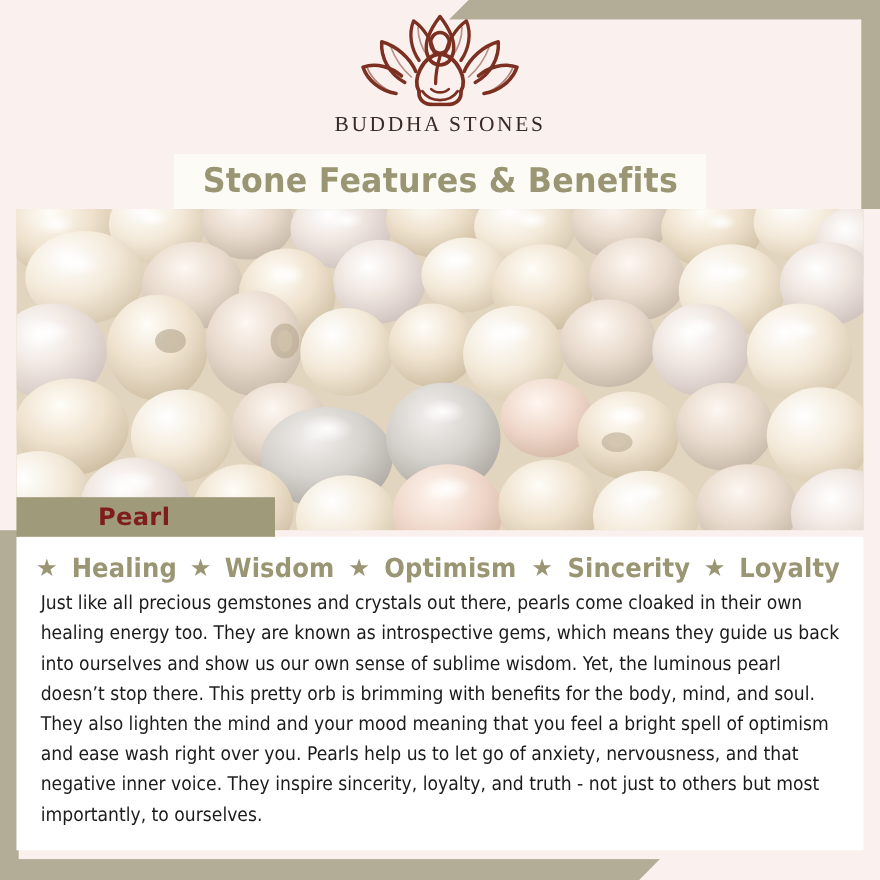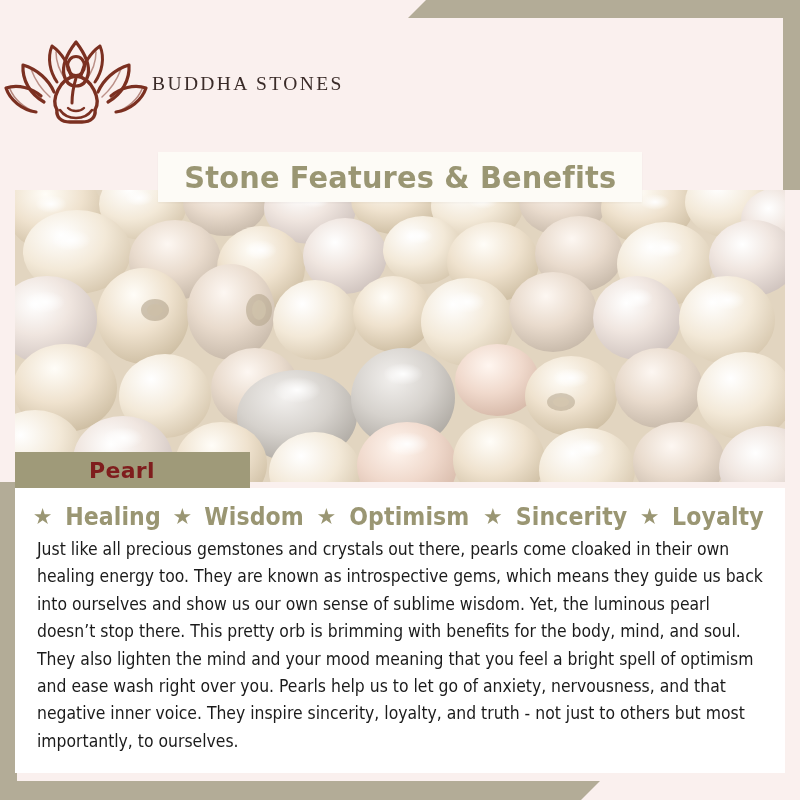--- a/index.html
+++ b/index.html
@@ -47,42 +47,42 @@
     background: #b3ac97;
     clip-path: polygon(0 0, 100% 0, calc(100% - 19px) 100%, 0 100%);
   }
 
   
   .header {
     position: absolute;
     top: 0; left: 0;
     width: 800px; height: 150px;
     display: flex;
-    flex-direction: row;
+    flex-direction: column;
     align-items: center;
     justify-content: flex-start;
     padding-top: 11px;
   }
   .logo-mark {
     width: 152px; height: 86px;
     display: block;
   }
   .logo-wordmark {
     margin-top: 6px;
     font-family: "Liberation Serif", "DejaVu Serif", serif;
     font-size: 19.5px;
     letter-spacing: 2.4px;
     color: #3a2b28;
     font-weight: 400;
   }
 
   
   .title-banner {
     position: absolute;
-    top: 152px; left: 158px;
+    top: 140px; left: 158px;
     width: 484px; height: 50px;
     background: #fdfbf6;
     display: flex;
     align-items: center;
     justify-content: center;
     box-shadow: 0 1px 2px rgba(0,0,0,0.04);
     z-index: 6;
   }
   .title-text {
     font-family: "DejaVu Sans", sans-serif;

